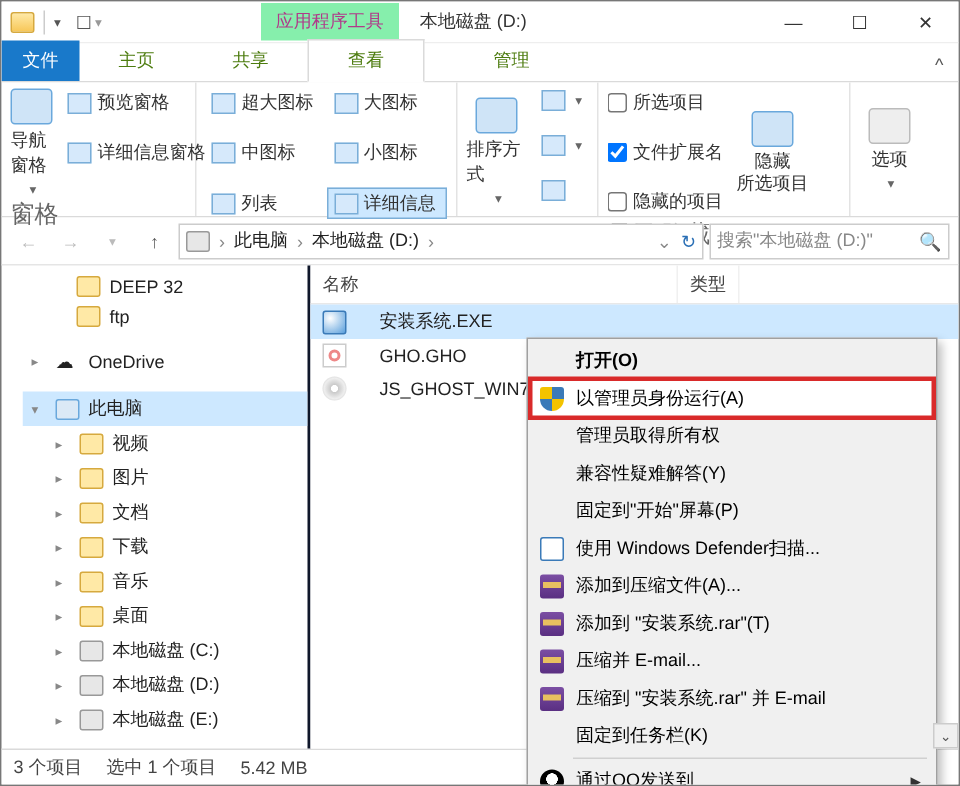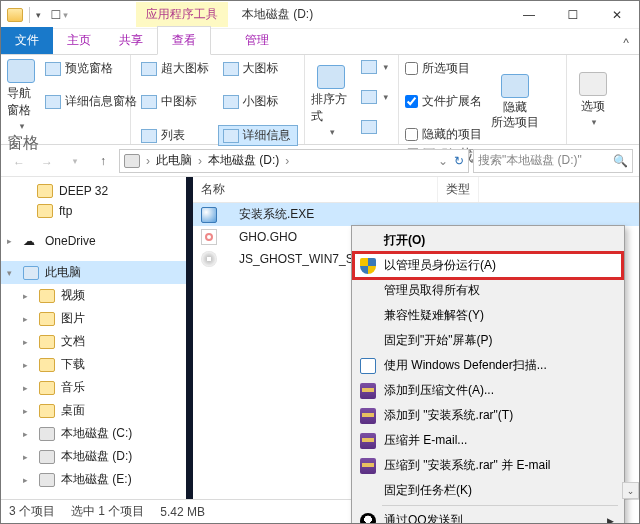--- a/index.html
+++ b/index.html
@@ -1,28 +1,28 @@
 <!DOCTYPE html>
 <html><head>
 <meta charset="utf-8">
 <style>
 * { margin: 0; padding: 0; box-sizing: border-box; font-family: "Microsoft YaHei", "Segoe UI", sans-serif; font-size: 12px; }
 body { width: 640px; height: 524px; background: #fff; overflow: hidden; border: 1px solid #777; position: relative; }
 .titlebar { height: 28px; display: flex; align-items: center; background: #fff; border-bottom: 1px solid #eee; }
 .titlebar .qat { display: flex; align-items: center; gap: 2px; padding: 0 6px; }
 .titlebar .qat .folder-ico { width: 16px; height: 14px; background: linear-gradient(#ffe9a6,#f7c758); border: 1px solid #d6a93e; border-radius: 2px; }
 .titlebar .qat .sep { width: 1px; height: 16px; background: #ccc; margin: 0 4px; }
-.titlebar .tool-label { background: #fef9c3; color: #b03a8a; padding: 4px 10px; margin-left: 62px; }
+.titlebar .tool-label { background: #86efac; color: #b03a8a; padding: 4px 10px; margin-left: 100px; }
 .titlebar .title-text { margin-left: 14px; color: #333; flex: 1; }
 .win-controls { display: flex; }
 .win-controls div { width: 44px; height: 28px; display: flex; align-items: center; justify-content: center; color: #333; }
 
 .tabs-row { height: 26px; display: flex; align-items: flex-end; background: #fff; border-bottom: 1px solid #dadada; }
 .tab-file { background: #1979ca; color: #fff; padding: 5px 14px; margin-top: 16px; }
-.tab { padding: 5px 14px; color: #a21caf; }
+.tab { padding: 5px 26px; color: #4d7c0f; }
 .tab.active { border: 1px solid #dadada; border-bottom: 1px solid #fff; background: #fff; margin-bottom: -1px; }
 .tab.mgmt { margin-left: 20px; }
 
 .ribbon { height: 90px; background: #fff; display: flex; border-bottom: 1px solid #dadada; }
 .ribbon-group { border-right: 1px solid #e3e3e3; padding: 4px 6px 2px; display: flex; flex-direction: column; }
 .ribbon-group .body { flex: 1; display: flex; gap: 6px; }
 .ribbon-group .label { text-align: left; color: #666; font-size: 16px; padding-top: 2px; }
 .big-btn { display: flex; flex-direction: column; align-items: center; justify-content: center; width: 54px; gap: 2px; color: #333; }
 .big-btn .ico { width: 28px; height: 24px; background: #cfe4f7; border: 1px solid #6aa8dc; border-radius: 3px; }
 .small-row { display: flex; align-items: center; gap: 4px; padding: 1px 4px; color: #333; white-space: nowrap; }
@@ -34,21 +34,21 @@
 
 .addr-row { height: 32px; display: flex; align-items: center; gap: 4px; padding: 0 6px; border-bottom: 1px solid #e5e5e5; background: #fff; }
 .nav-btn { width: 24px; height: 24px; display: flex; align-items: center; justify-content: center; color: #555; border-radius: 3px; }
 .nav-btn.dis { color: #bbb; }
 .addr-bar { flex: 1; height: 24px; border: 1px solid #ccc; display: flex; align-items: center; padding: 0 4px; gap: 6px; background: #fff; }
 .addr-bar .crumb { color: #222; }
 .addr-bar .sep { color: #888; }
 .search-bar { width: 160px; height: 24px; border: 1px solid #ccc; display: flex; align-items: center; padding: 0 4px; color: #888; }
 
 .main { display: flex; height: 322px; }
-.tree { width: 192px; border-right: 7px solid #0f172a; overflow: hidden; padding-top: 4px; }
+.tree { width: 192px; border-right: 2px solid #0f172a; overflow: hidden; padding-top: 4px; margin-left: 14px; }
 .tree-item { display: flex; align-items: center; gap: 6px; padding: 3px 0 3px 20px; color: #222; white-space: nowrap; }
 .tree-item.sel { background: #cde8ff; }
 .tree-item.child { padding-left: 36px; }
 .tree-item .ico { width: 16px; height: 14px; background: #ffe9a6; border: 1px solid #d6a93e; border-radius: 2px; flex-shrink: 0; }
 .tree-item .ico.drive { background: #e7e7e7; border-color: #999; }
 .tree-item .ico.od { background: #fff; border: none; }
 .tree-item .ico.pc { background: #dbe9f6; border-color: #6aa8dc; }
 .tree-item .expand { width: 10px; color: #888; font-size: 9px; margin-left: -14px; }
 
 .files { flex: 1; position: relative; background: #fff; }

